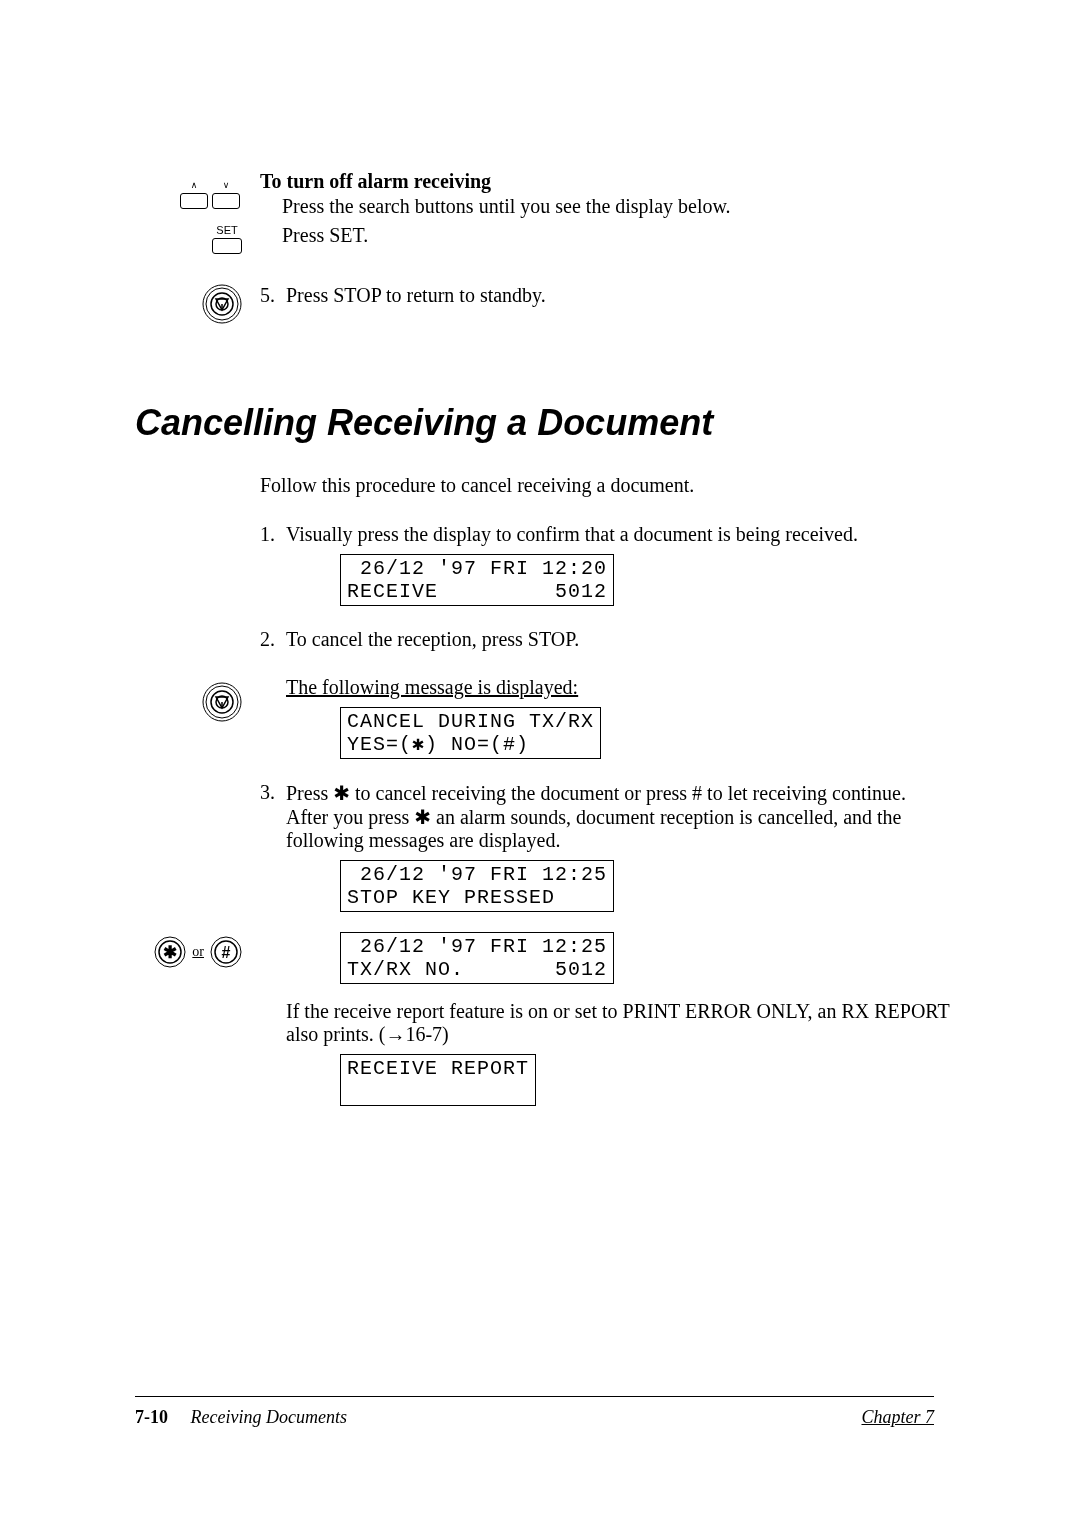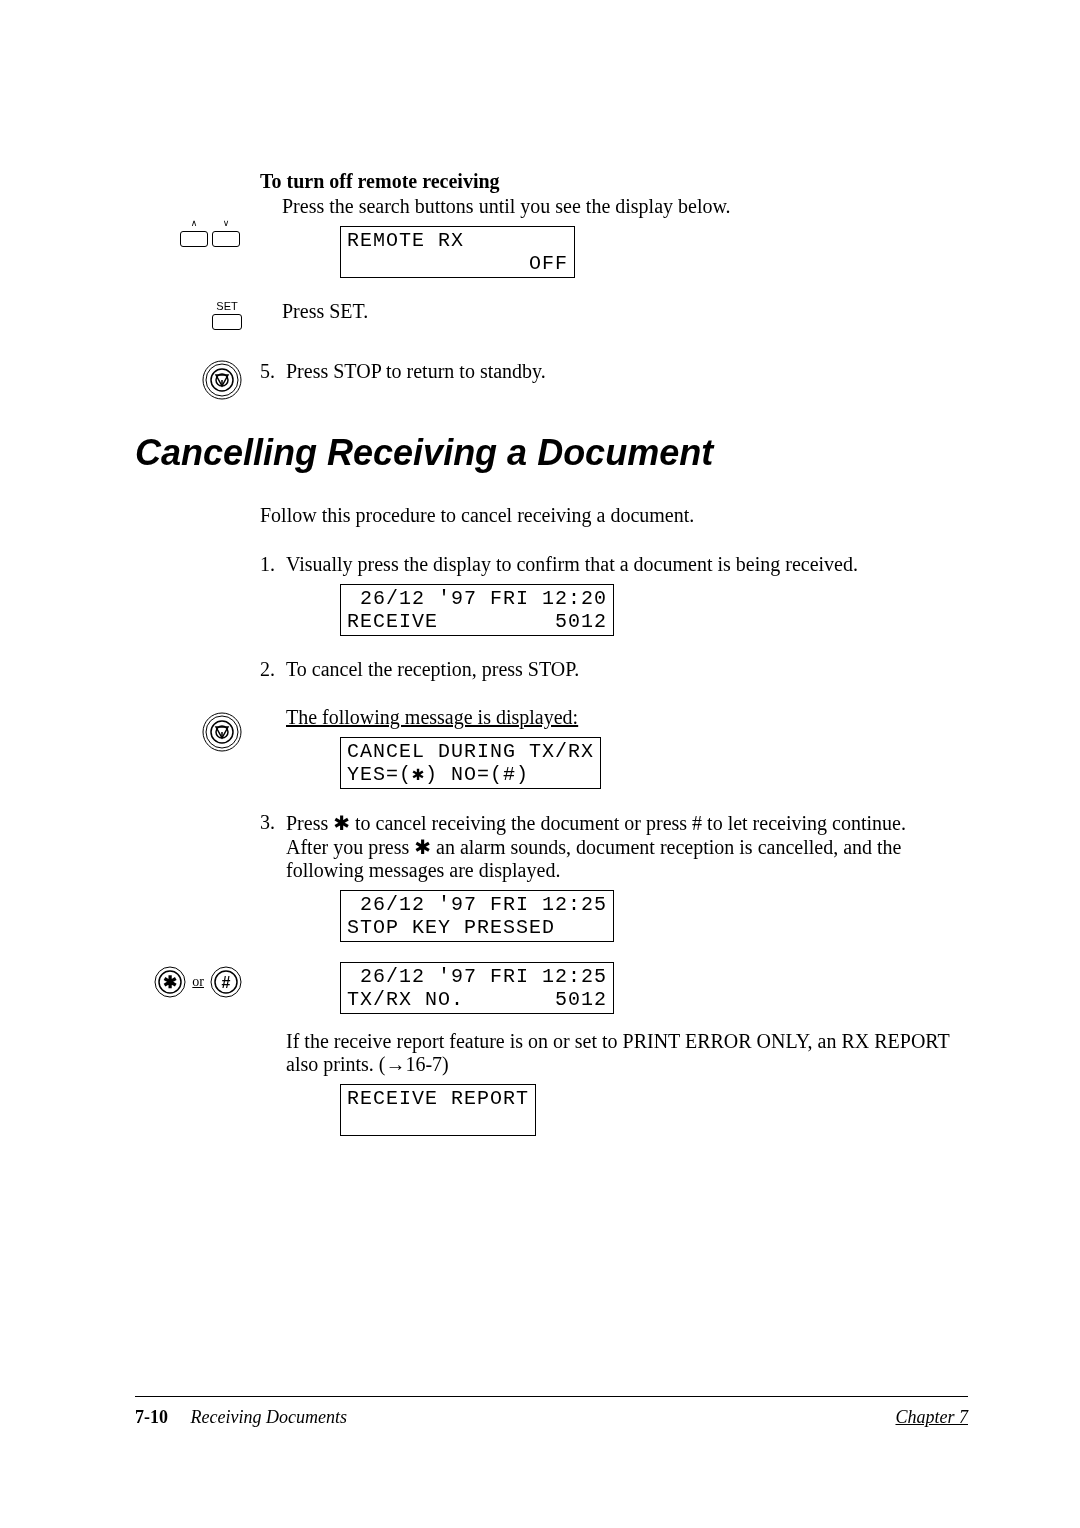--- a/index.html
+++ b/index.html
@@ -49,38 +49,38 @@
       display: inline-block;
     }
     .lcd-block {
       margin: 8px 0 16px 80px;
     }
     .section-title {
       font-family: Arial, Helvetica, sans-serif;
       font-weight: bold;
       font-style: italic;
       font-size: 36px;
-      margin-top: 32px;
+      margin-top: 78px;
       margin-bottom: 30px;
     }
     .num-item {
       display: flex;
       margin-bottom: 4px;
     }
     .num {
       width: 26px;
       flex-shrink: 0;
     }
     .num-body {
       flex: 1;
     }
     .footer {
       position: absolute;
       left: 135px;
-      right: 112px;
+      right: 146px;
       bottom: 100px;
     }
     .footer-line {
       border-top: 1.5px solid #000;
       margin-bottom: 10px;
     }
     .footer-text {
       display: flex;
       justify-content: space-between;
       font-size: 18px;
@@ -155,26 +155,22 @@
 <div class="page">
 
   <div class="row">
     <div class="icon-col">
       <div class="keys-wrap">
         <span class="btn-key" data-label="∧"></span>
         <span class="btn-key" data-label="∨"></span>
       </div>
     </div>
     <div class="content-col">
-      <div class="subhead">To turn off remote receiving</div>
+      <div class="subhead">To turn off alarm receiving</div>
       <div class="indent-text">Press the search buttons until you see the display below.</div>
-      <div class="lcd-block">
-        <div class="lcd"><span>REMOTE RX</span>
-<span>              OFF</span></div>
-      </div>
     </div>
   </div>
 
   <div class="row">
     <div class="icon-col">
       <div class="set-key-wrap">
         <div>SET</div>
         <div class="set-key"></div>
       </div>
     </div>

